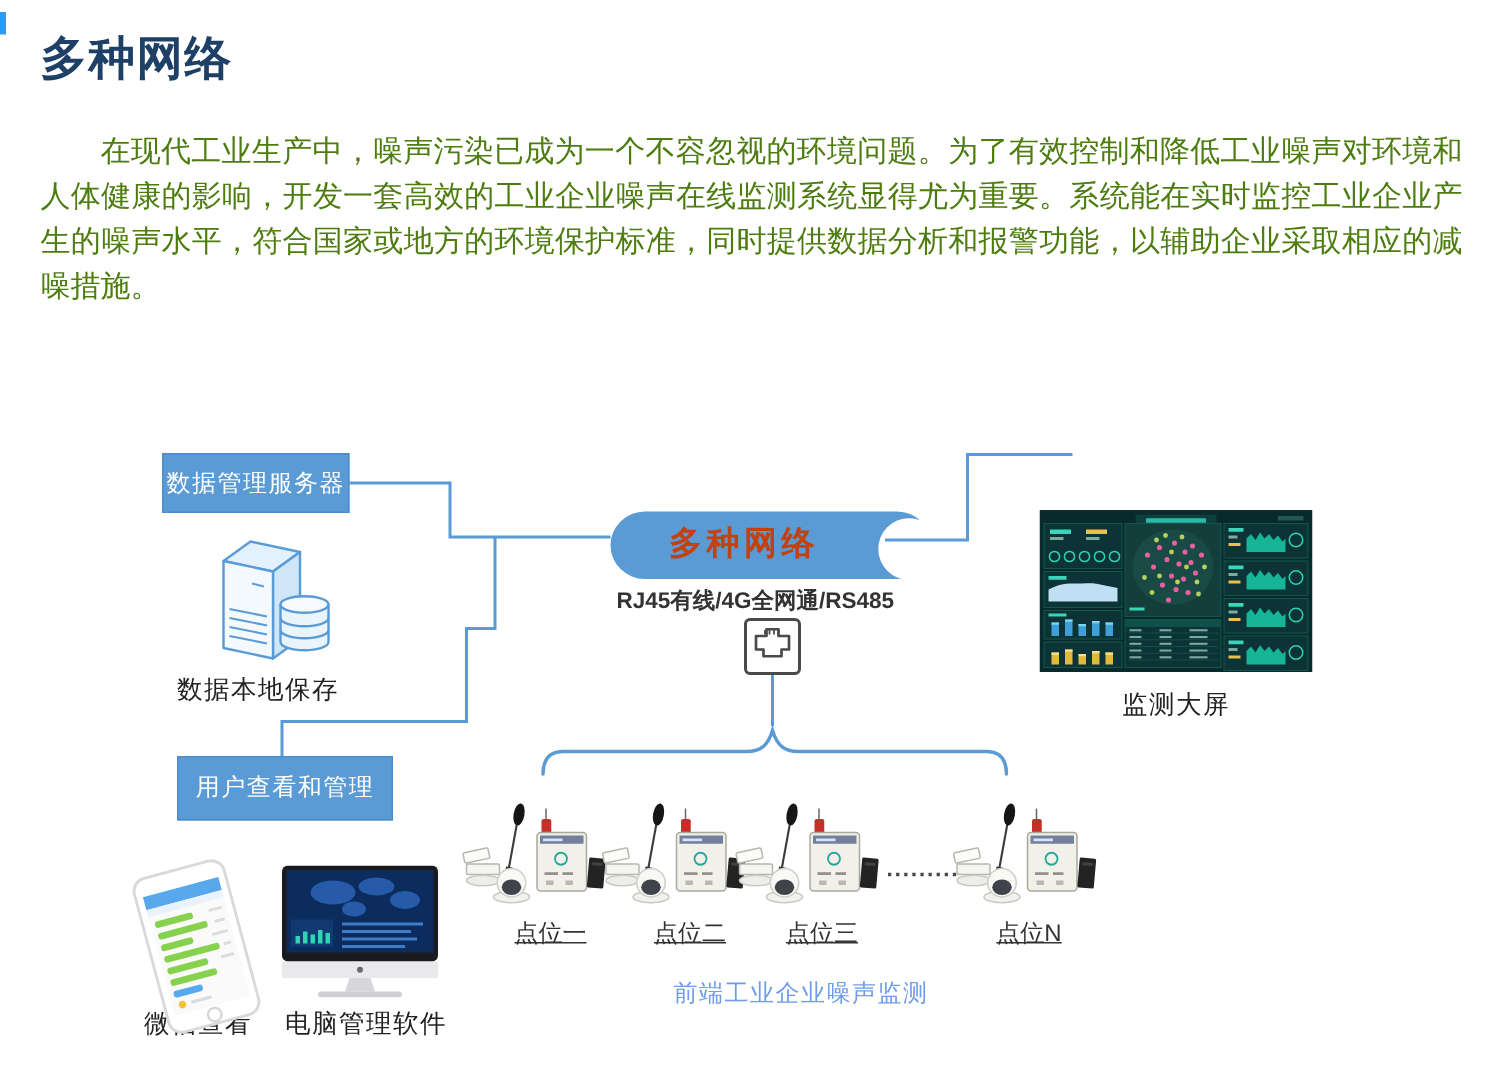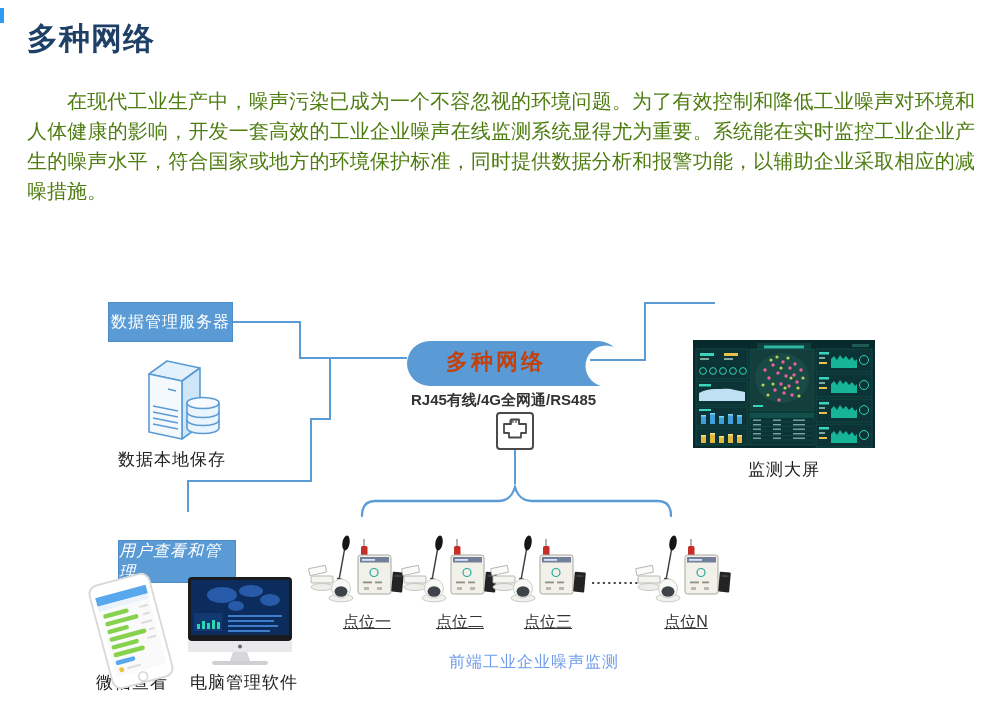--- a/index.html
+++ b/index.html
@@ -16,21 +16,21 @@
   .section-title { position:absolute; left:27px; top:212px; font-size:21px; font-weight:bold;
                    color:#1a98e2; letter-spacing:1px; }
 
   svg.overlay { position:absolute; left:0; top:0; width:1000px; height:728px; }
 
   .label-box { position:absolute; background:#5b9bd5; border:1px solid #4c8dc9; color:#fff;
                font-size:16px; display:flex; align-items:center; justify-content:center;
                letter-spacing:1px; }
   .box-server { left:108px; top:302px; width:125px; height:40px; }
   .box-screen { left:715px; top:282px; width:142px; height:41px; }
-  .box-user   { left:118px; top:540px; width:118px; height:43px;font-style:italic; }
+  .box-user   { left:118px; top:504px; width:144px; height:43px; }
 
   .cloud-label { position:absolute; left:407px; top:347px; width:178px; height:32px;
                  color:#c2410c; font-size:22px; font-weight:bold; letter-spacing:3px;
                  text-align:center; }
   .net-caption { position:absolute; left:411px; top:391px; width:200px; text-align:left;
                  font-size:15px; font-weight:bold; color:#333; }
 
   .caption { position:absolute; font-size:17px; color:#222; text-align:center; letter-spacing:1px; }
   .cap-server { left:112px; top:448px; width:120px; }
   .cap-screen { left:724px; top:458px; width:120px; }

